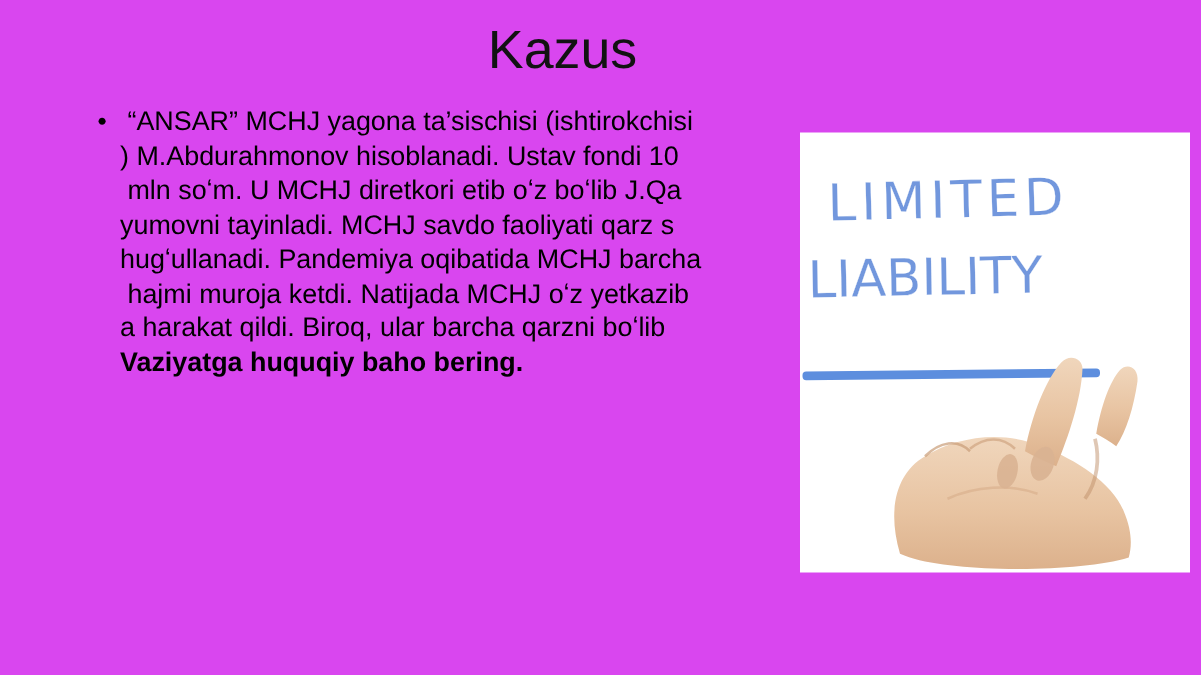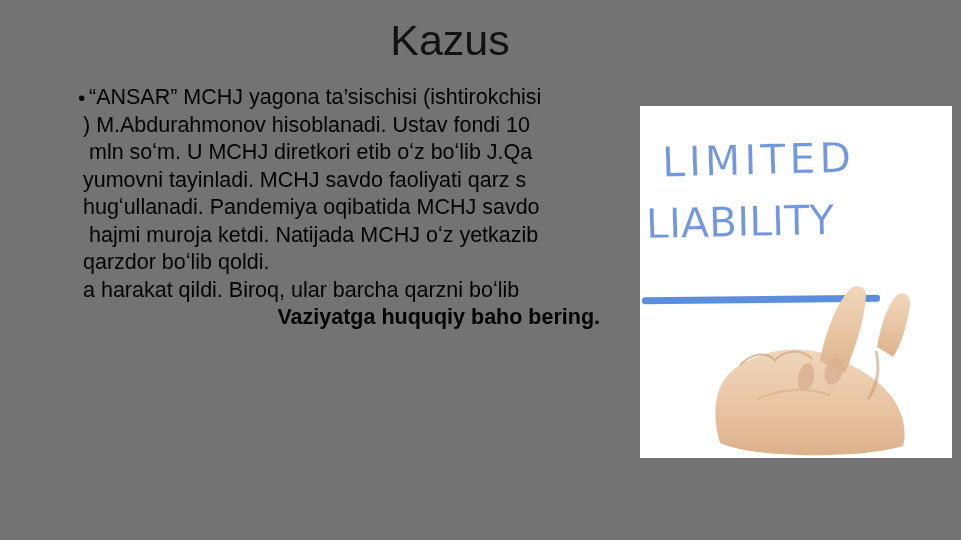--- a/index.html
+++ b/index.html
@@ -5,21 +5,21 @@
   html,body{margin:0;padding:0;}
   body{
     width:961px;height:540px;
     background:#ffffff;
     font-family:"Liberation Sans",sans-serif;
     overflow:hidden;
   }
   .slide{
     position:relative;
     width:961px;height:540px;
-    background:#737373;
+    background:#d946ef;
     overflow:hidden;
   }
   .title{
     position:absolute;
     top:16px;left:0;
     width:900px;
     text-align:center;
     font-size:43px;
     font-weight:400;
     color:#121212;
@@ -31,23 +31,23 @@
     width:525px;
     font-size:21.5px;
     line-height:27.5px;
     color:#000000;
   }
   .bullet{
     position:absolute;
     left:3px;top:0px;
     font-size:21px;
   }
-  .lines{margin-left:8px;}
+  .lines{margin-left:21px;}
   .line{white-space:pre;}
-  .line.bold{font-weight:bold;text-align:right;}
+  .line.bold{font-weight:bold;}
 
   
   .illus{
     position:absolute;
     left:640px;top:106px;
     width:312px;height:352px;
     background:#ffffff;
   }
   .cap{
     position:absolute;
@@ -87,23 +87,22 @@
 
   <div class="title">Kazus</div>
 
   <div class="body-block">
     <span class="bullet">•</span>
     <div class="lines">
       <div class="line"> “ANSAR” MCHJ yagona ta’sischisi (ishtirokchisi</div>
       <div class="line">) M.Abdurahmonov hisoblanadi. Ustav fondi 10</div>
       <div class="line"> mln soʻm. U MCHJ diretkori etib oʻz boʻlib J.Qa</div>
       <div class="line">yumovni tayinladi. MCHJ savdo faoliyati qarz s</div>
-      <div class="line">hugʻullanadi. Pandemiya oqibatida MCHJ savdo</div>
+      <div class="line">hugʻullanadi. Pandemiya oqibatida MCHJ barcha</div>
       <div class="line"> hajmi muroja ketdi. Natijada MCHJ oʻz yetkazib</div>
-      <div class="line">qarzdor boʻlib qoldi.</div>
       <div class="line">a harakat qildi. Biroq, ular barcha qarzni boʻlib</div>
       <div class="line bold">Vaziyatga huquqiy baho bering.</div>
     </div>
   </div>
 
   <div class="illus">
     <div class="cap cap1" style="color: rgb(114, 151, 221);">LIMITED</div>
     <div class="cap cap2" style="color: rgb(114, 151, 221);">LIABILITY</div>
     <div class="rule" style="background: rgb(93, 142, 222);"></div>
 

